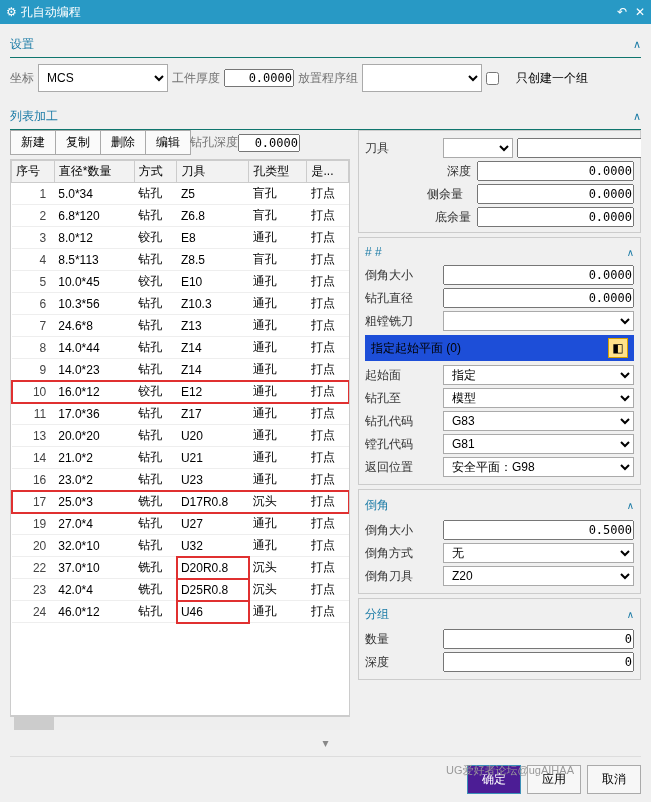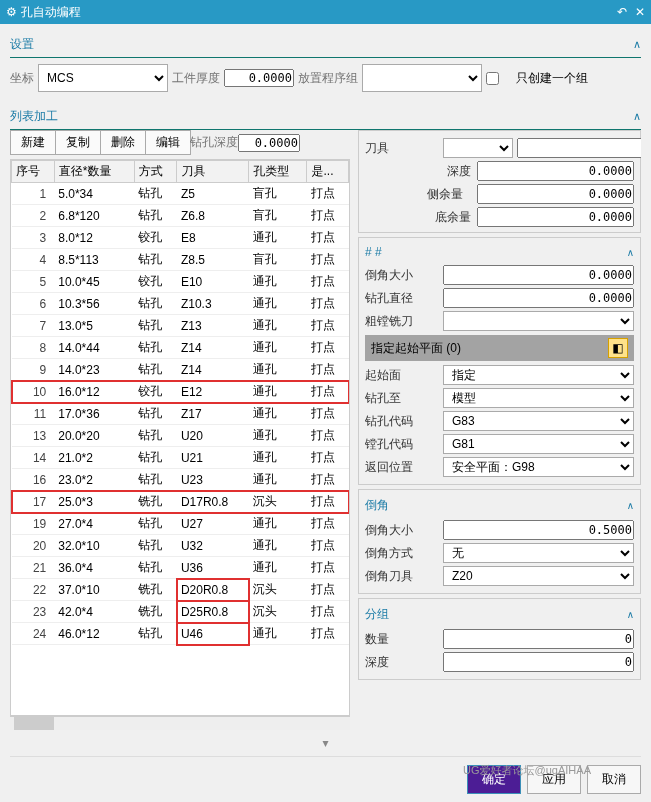--- a/index.html
+++ b/index.html
@@ -25,30 +25,30 @@
 .tbl-wrap { flex: 1; border: 1px solid #ccc; overflow: auto; background: #fff; position: relative; }
 table { border-collapse: collapse; width: 100%; }
 th { background: #f2f2f2; border: 1px solid #ccc; padding: 2px 4px; text-align: left; font-weight: normal; white-space: nowrap; }
 td { border-bottom: 1px solid #eee; padding: 2px 4px; white-space: nowrap; }
 td.idx { text-align: right; padding-right: 8px; color: #444; }
 .hl-red { outline: 2px solid #e03030; outline-offset: -1px; }
 .cell-box { outline: 2px solid #e03030; outline-offset: -1px; }
 .field-row { display: flex; align-items: center; margin: 3px 0; }
 .field-row .flabel { flex: 0 0 78px; color: #333; }
 .field-row input, .field-row select { flex: 1; height: 20px; }
-.yellow-bar { background: #a3a3a3; display: flex; align-items: center; padding: 3px 6px; margin: 4px 0; }
+.yellow-bar { background: #1d4ed8; display: flex; align-items: center; padding: 3px 6px; margin: 4px 0; }
 .yellow-bar .cube { width: 20px; height: 20px; background: #ffe28a; border: 1px solid #d6a000; margin-left: auto; display:flex;align-items:center;justify-content:center; }
 .hr-line { display: flex; justify-content: center; margin: 6px 0; color: #888; }
 .btnbar { display: flex; justify-content: flex-end; gap: 6px; padding: 8px 0 0; border-top: 1px solid #ddd; margin-top: auto; }
 .btnbar button { padding: 5px 14px; border: 1px solid #aaa; background: #f7f7f7; cursor: pointer; }
 .btnbar button.primary { background: #4c1d95; color: #fff; border-color: #3a8fb8; }
 .chk { display: inline-flex; gap: 17px; }
 .scroll-sim { height: 14px; background: #eee; border-top: 1px solid #ccc; display:flex; }
 .scroll-sim .sb { width: 40px; background:#ccc; margin-left:4px;}
-.watermark { position: absolute; right: 60px; bottom: 24px; color: #999; font-size: 11px; pointer-events: none; }
+.watermark { position: absolute; right: 77px; bottom: 24px; color: #999; font-size: 11px; pointer-events: none; }
 .rpanel-top { border:1px solid #ccc; padding:4px 6px 2px; margin-bottom:4px; }
 .rpanel-block { border:1px solid #ccc; padding:4px 6px; margin-bottom:4px; }
 </style>
 </head>
 <body>
 
 <div class="titlebar">
   <span class="gear">⚙</span>
   <span>孔自动编程</span>
   <span class="spacer"></span>
@@ -147,21 +147,21 @@
               <tr>
                 <td class="idx">6</td>
                 <td>10.3*56</td>
                 <td>钻孔</td>
                 <td>Z10.3</td>
                 <td>通孔</td>
                 <td>打点</td>
               </tr>
               <tr>
                 <td class="idx">7</td>
-                <td>13.0*5</td>
+                <td>24.6*8</td>
                 <td>钻孔</td>
                 <td>Z13</td>
                 <td>通孔</td>
                 <td>打点</td>
               </tr>
               <tr>
                 <td class="idx">8</td>
                 <td>14.0*44</td>
                 <td>钻孔</td>
                 <td>Z14</td>
@@ -234,28 +234,20 @@
               </tr>
               <tr>
                 <td class="idx">20</td>
                 <td>32.0*10</td>
                 <td>钻孔</td>
                 <td>U32</td>
                 <td>通孔</td>
                 <td>打点</td>
               </tr>
               <tr>
-                <td class="idx">21</td>
-                <td>36.0*4</td>
-                <td>钻孔</td>
-                <td>U36</td>
-                <td>通孔</td>
-                <td>打点</td>
-              </tr>
-              <tr>
                 <td class="idx">22</td>
                 <td>37.0*10</td>
                 <td>铣孔</td>
                 <td class="cell-box">D20R0.8</td>
                 <td>沉头</td>
                 <td>打点</td>
               </tr>
               <tr>
                 <td class="idx">23</td>
                 <td>42.0*4</td>

